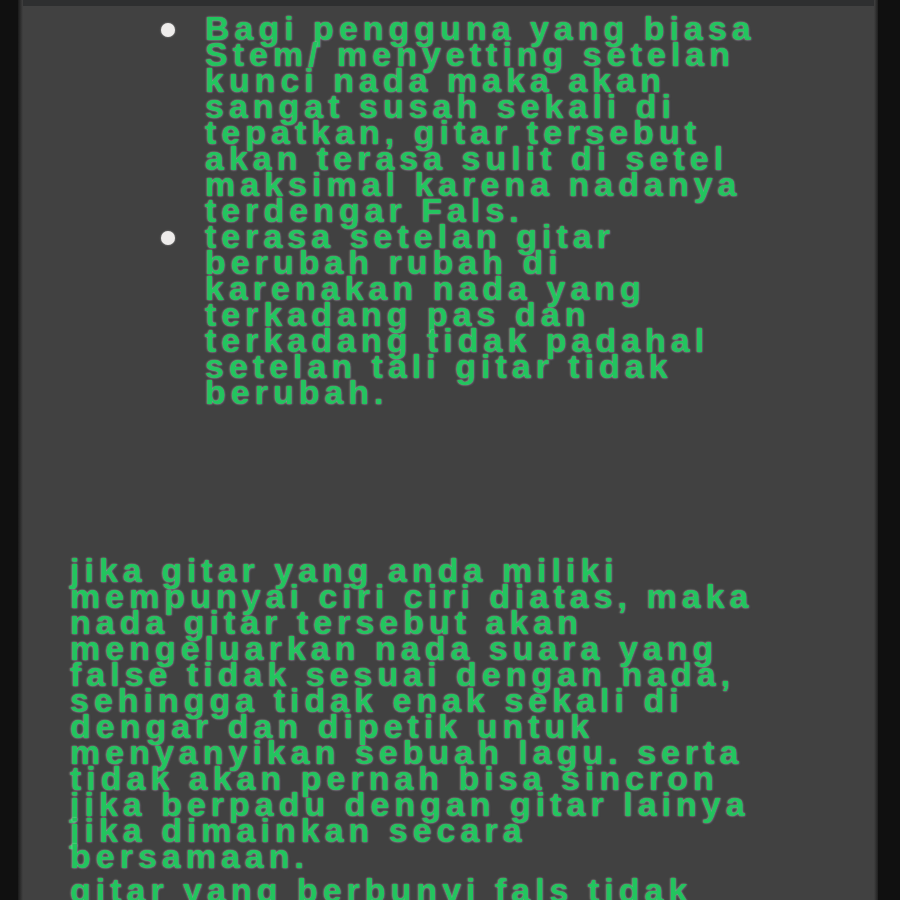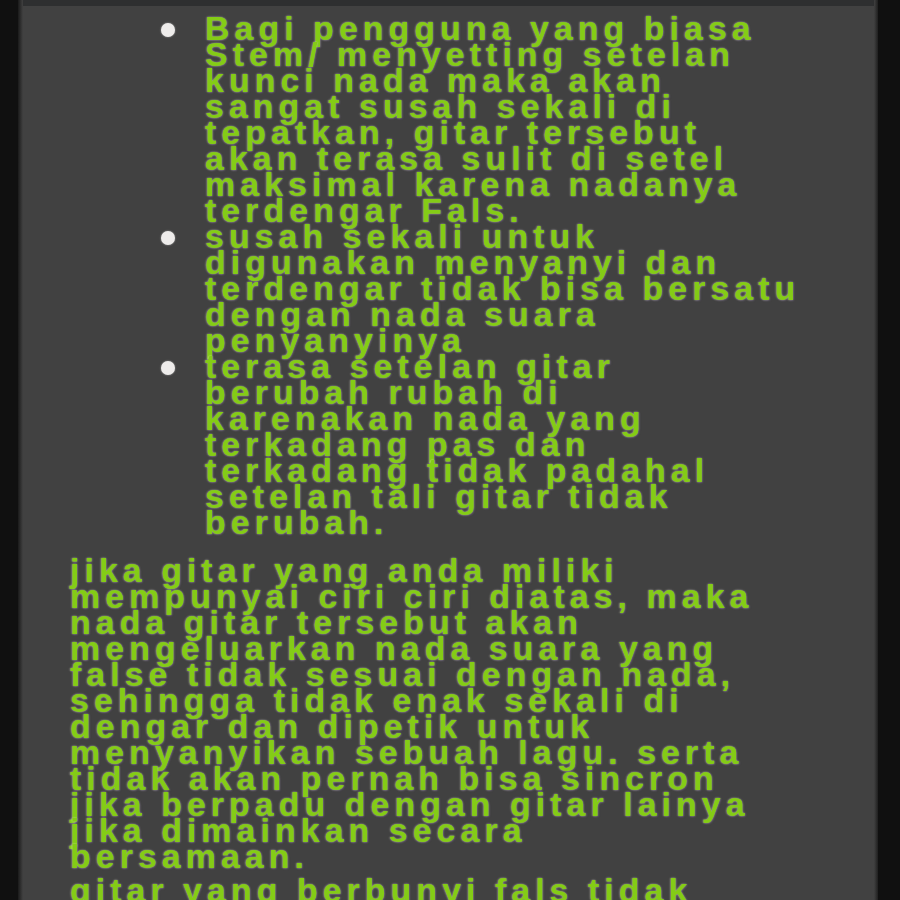--- a/index.html
+++ b/index.html
@@ -41,21 +41,21 @@
     background: linear-gradient(to right, #1a1a1a, #414141);
   }
   .slide-edge-right {
     position: absolute;
     right: 0; top: 0;
     width: 4px; height: 100%;
     background: linear-gradient(to left, #1f1f1f, #414141);
   }
 
   .textline {
-    color: #84cc16;
+    color: #22c55e;
     font-size: 34px;
     font-weight: 700;
     line-height: 26px;
     letter-spacing: 5px;
     white-space: pre-line;
     text-shadow:
       0 0 2px rgba(235, 233, 235, 0.55),
       1px 1px 2px rgba(130, 100, 170, 0.22),
       -1px 0 2px rgba(255, 250, 210, 0.18);
   }
@@ -110,25 +110,20 @@
 
     <ul class="bullets">
       <li class="textline">Bagi pengguna yang biasa
 Stem/ menyetting setelan
 kunci nada maka akan
 sangat susah sekali di
 tepatkan, gitar tersebut
 akan terasa sulit di setel
 maksimal karena nadanya
 terdengar Fals.</li>
-      <li class="textline">susah sekali untuk
-digunakan menyanyi dan
-terdengar tidak bisa bersatu
-dengan nada suara
-penyanyinya</li>
       <li class="textline">terasa setelan gitar
 berubah rubah  di
 karenakan nada yang
 terkadang pas dan
 terkadang tidak padahal
 setelan tali gitar tidak
 berubah.</li>
     </ul>
 
     <div class="textline paragraph">jika gitar yang anda miliki

